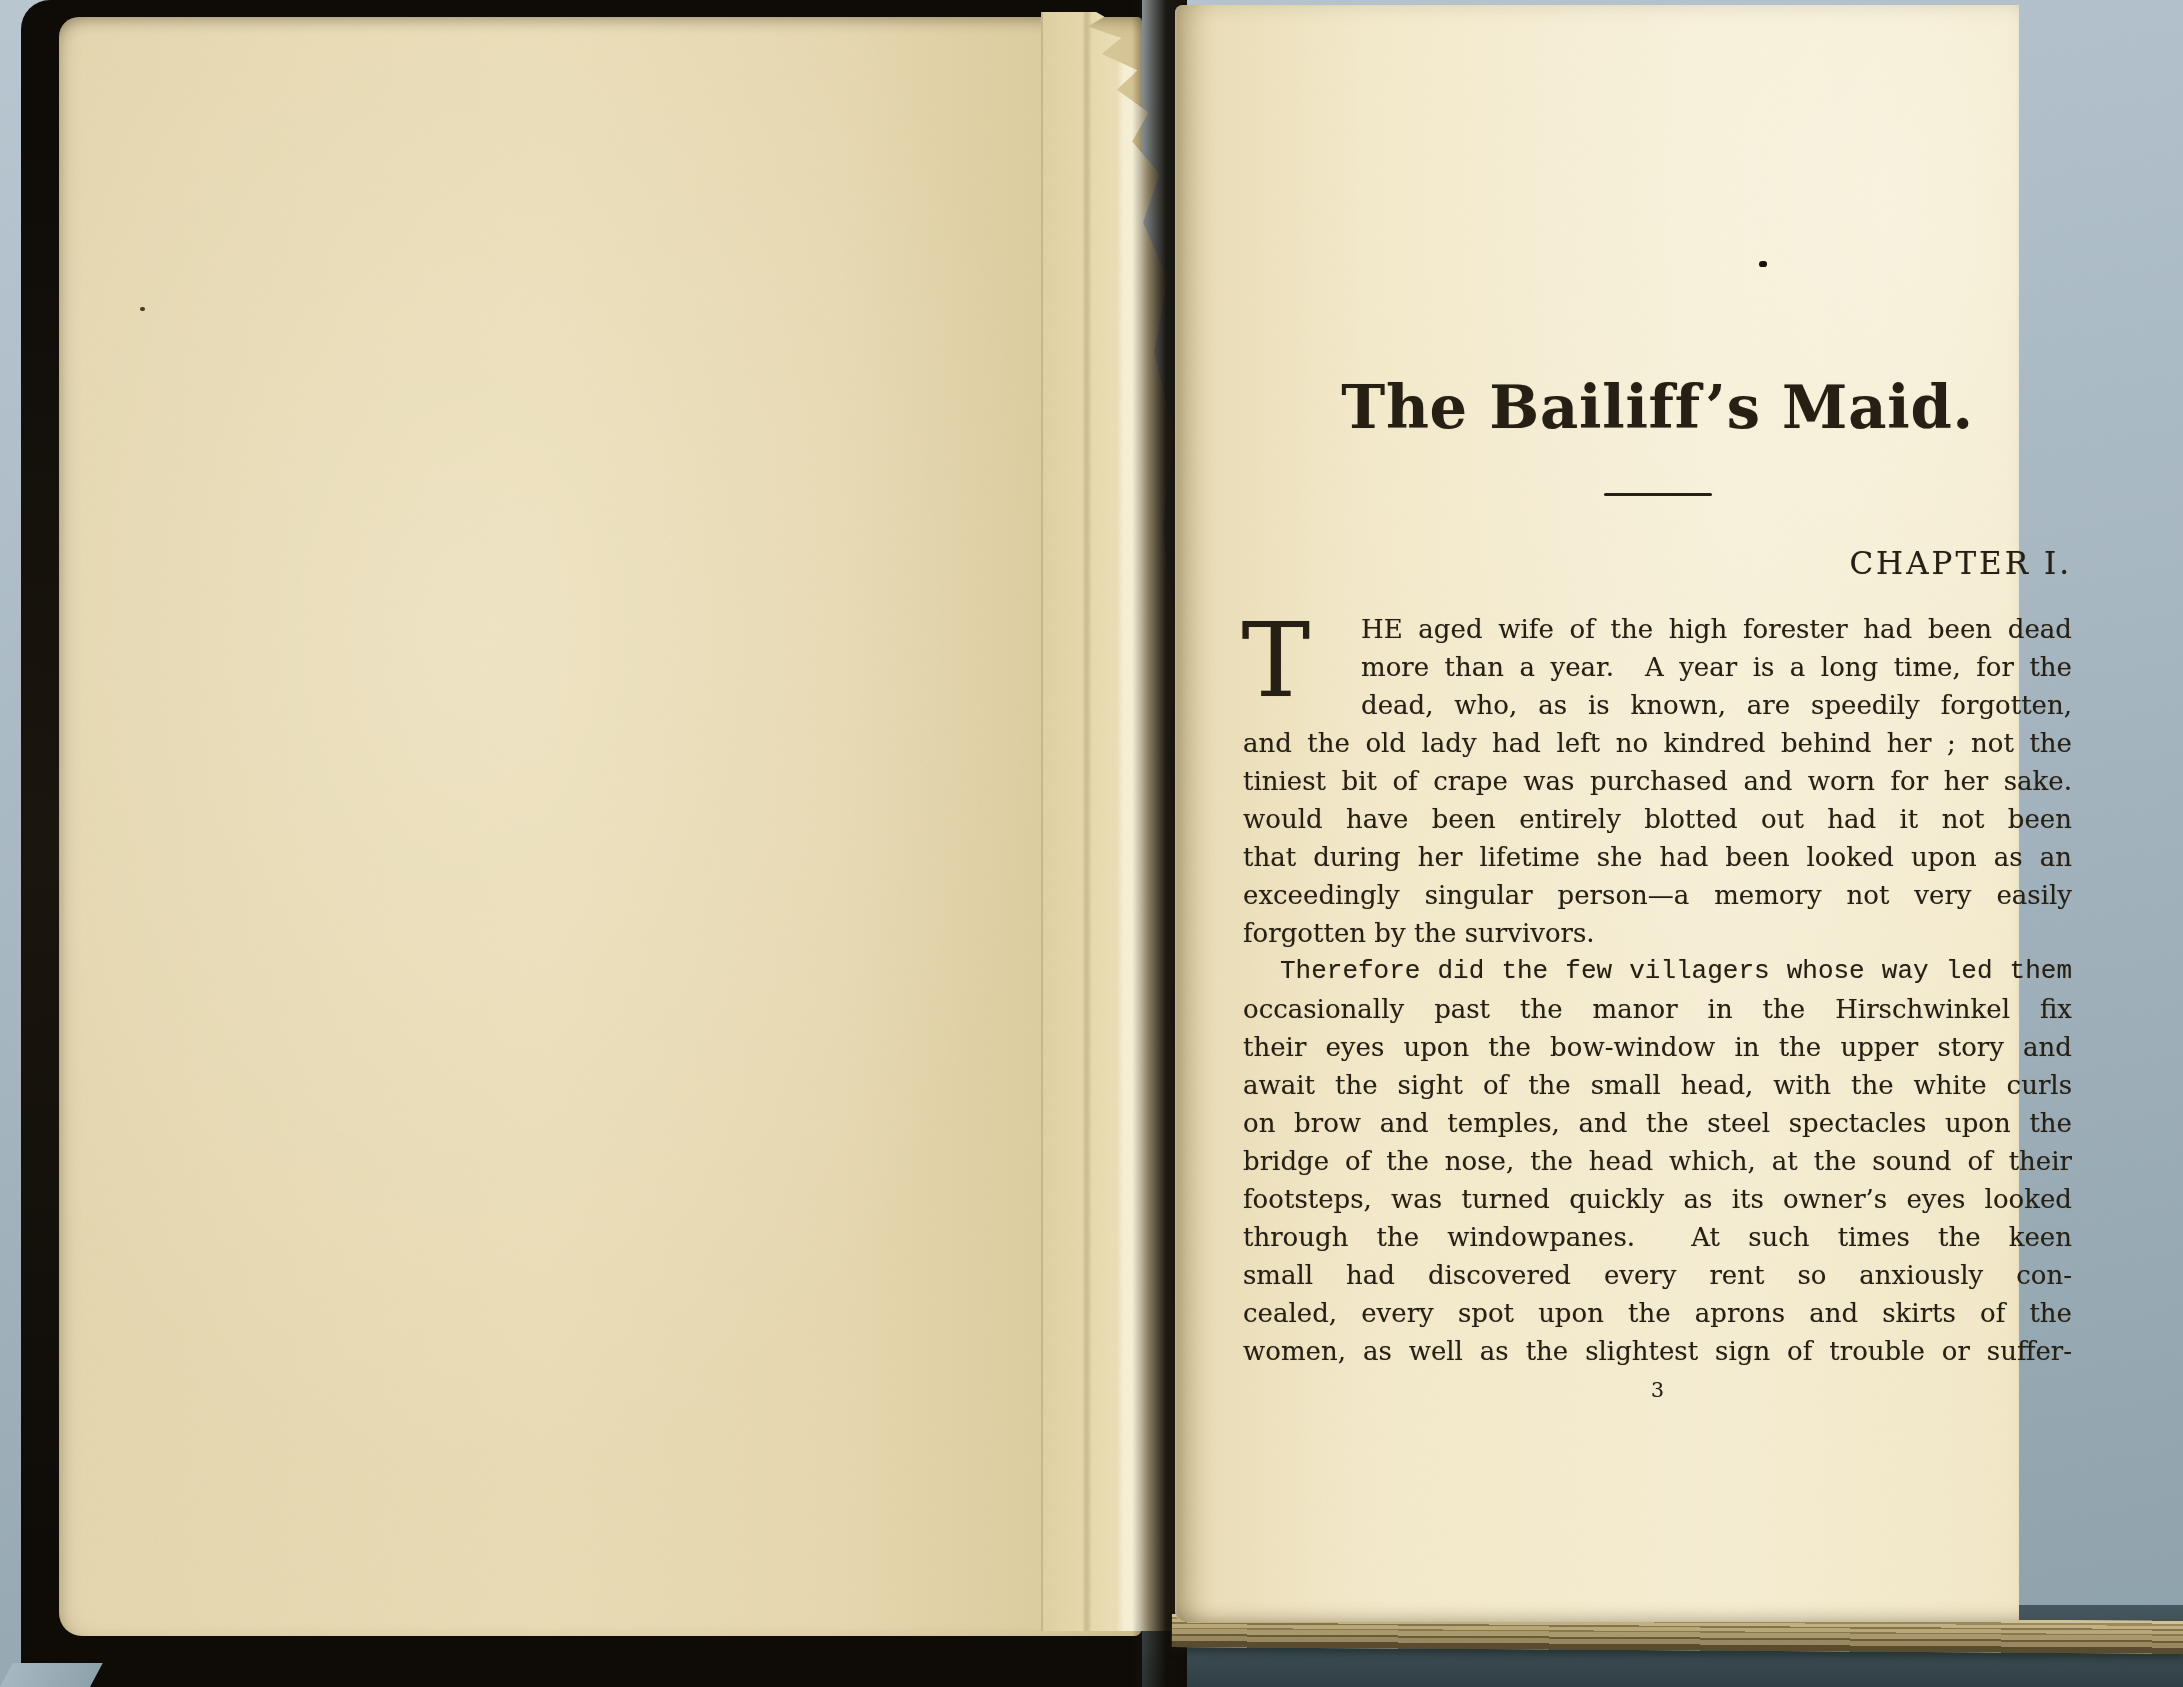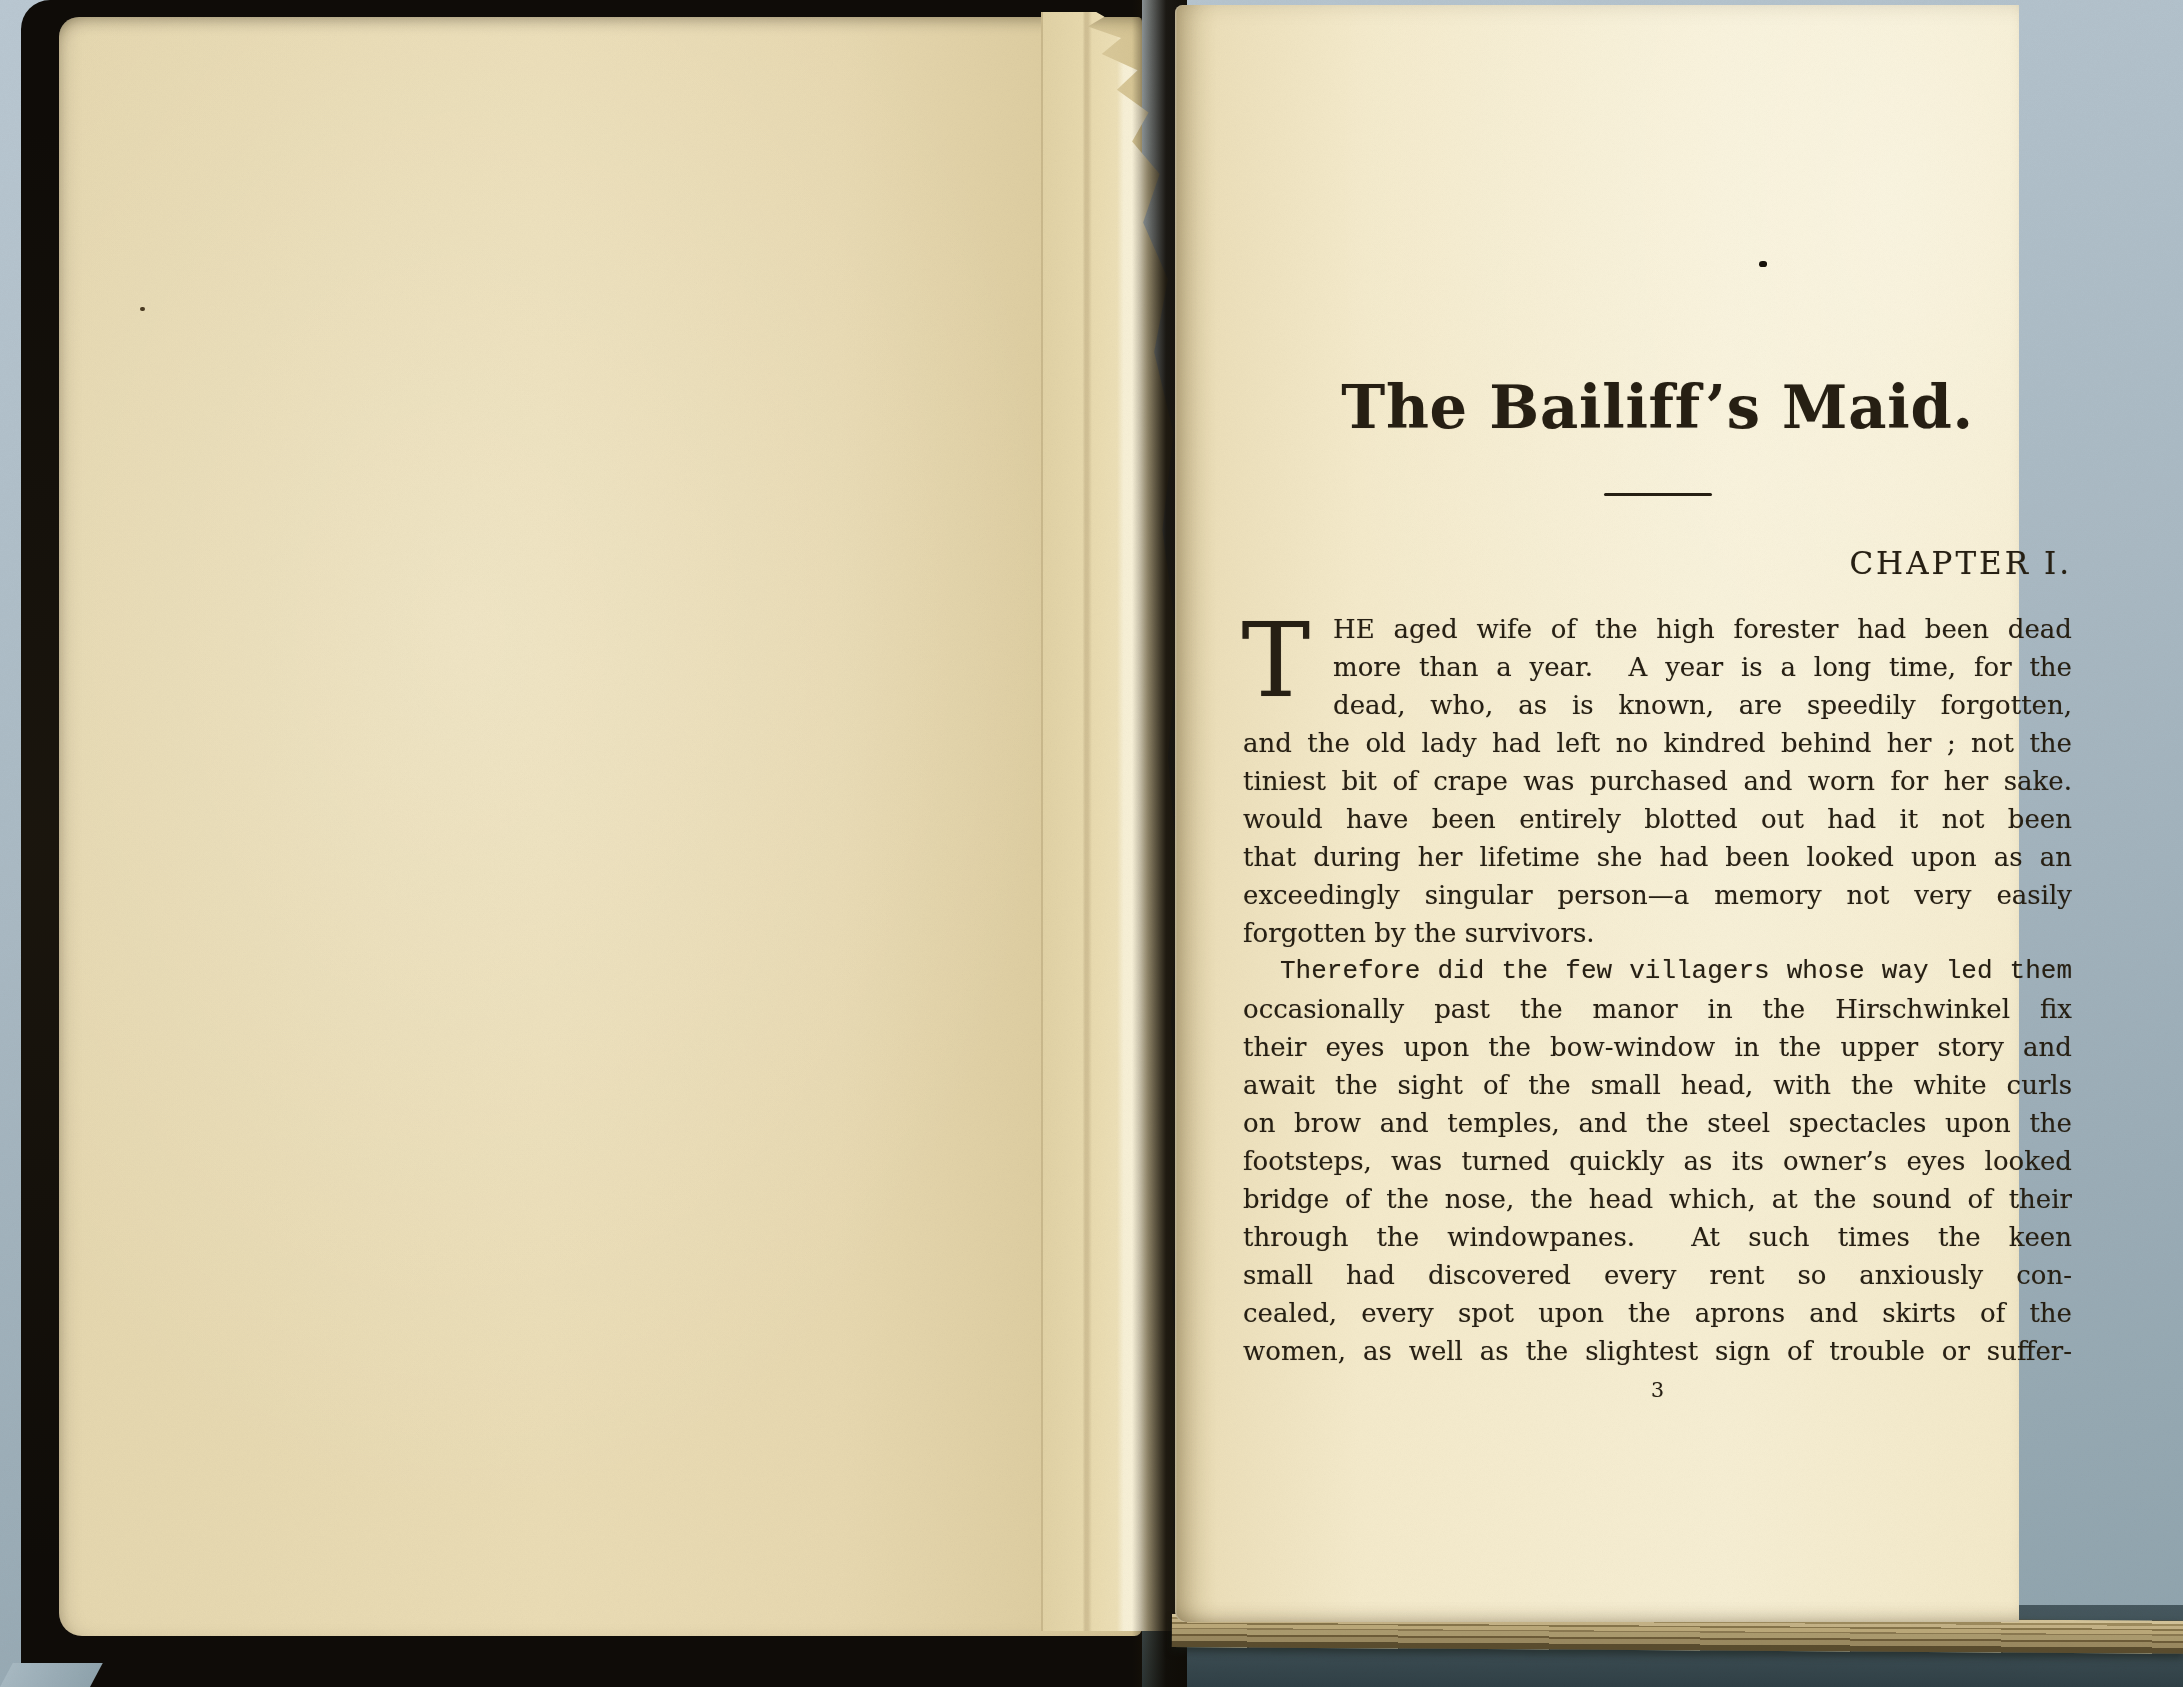--- a/index.html
+++ b/index.html
@@ -98,21 +98,21 @@
     text-align:right;letter-spacing:3px;
   }
   .para{position:relative;font-size:26px;}
   .para-1{margin-top:28px;}
   .para-2{margin-top:0;}
   .line{
     line-height:38px;height:38px;
     text-align:justify;text-align-last:justify;
     white-space:pre-wrap;overflow:hidden;
   }
-  .line.dc-indent{padding-left:90px;}
+  .line.dc-indent{padding-left:118px;}
   .line.first-indent{padding-left:37px;font-family:Liberation Mono, monospace;}
   .line.last-line{text-align-last:left;}
   .dropcap{
     position:absolute;left:-1.5px;top:-1.5px;
     font-size:103px;line-height:1;font-weight:500;
   }
   .page-number{
     margin-top:9px;font-size:20.5px;line-height:23px;text-align:center;
   }
   .ink-dot{
@@ -164,22 +164,22 @@
           <div class="line">exceedingly singular person—a memory not very easily</div>
           <div class="line last-line">forgotten by the survivors.</div>
         </div>
 
       <div class="para para-2">
           <div class="line first-indent">Therefore did the few villagers whose way led them</div>
           <div class="line">occasionally past the manor in the Hirschwinkel fix</div>
           <div class="line">their eyes upon the bow-window in the upper story and</div>
           <div class="line">await the sight of the small head, with the white curls</div>
           <div class="line">on brow and temples, and the steel spectacles upon the</div>
+          <div class="line">bridge of the nose, the head which, at the sound of their</div>
           <div class="line">footsteps, was turned quickly as its owner’s eyes looked</div>
-          <div class="line">bridge of the nose, the head which, at the sound of their</div>
           <div class="line">through the windowpanes.  At such times the keen</div>
           <div class="line">small had discovered every rent so anxiously con-</div>
           <div class="line">cealed, every spot upon the aprons and skirts of the</div>
           <div class="line">women, as well as the slightest sign of trouble or suffer-</div>
         </div>
 
       <div class="page-number">3</div>
     </div>
   </div>
 

